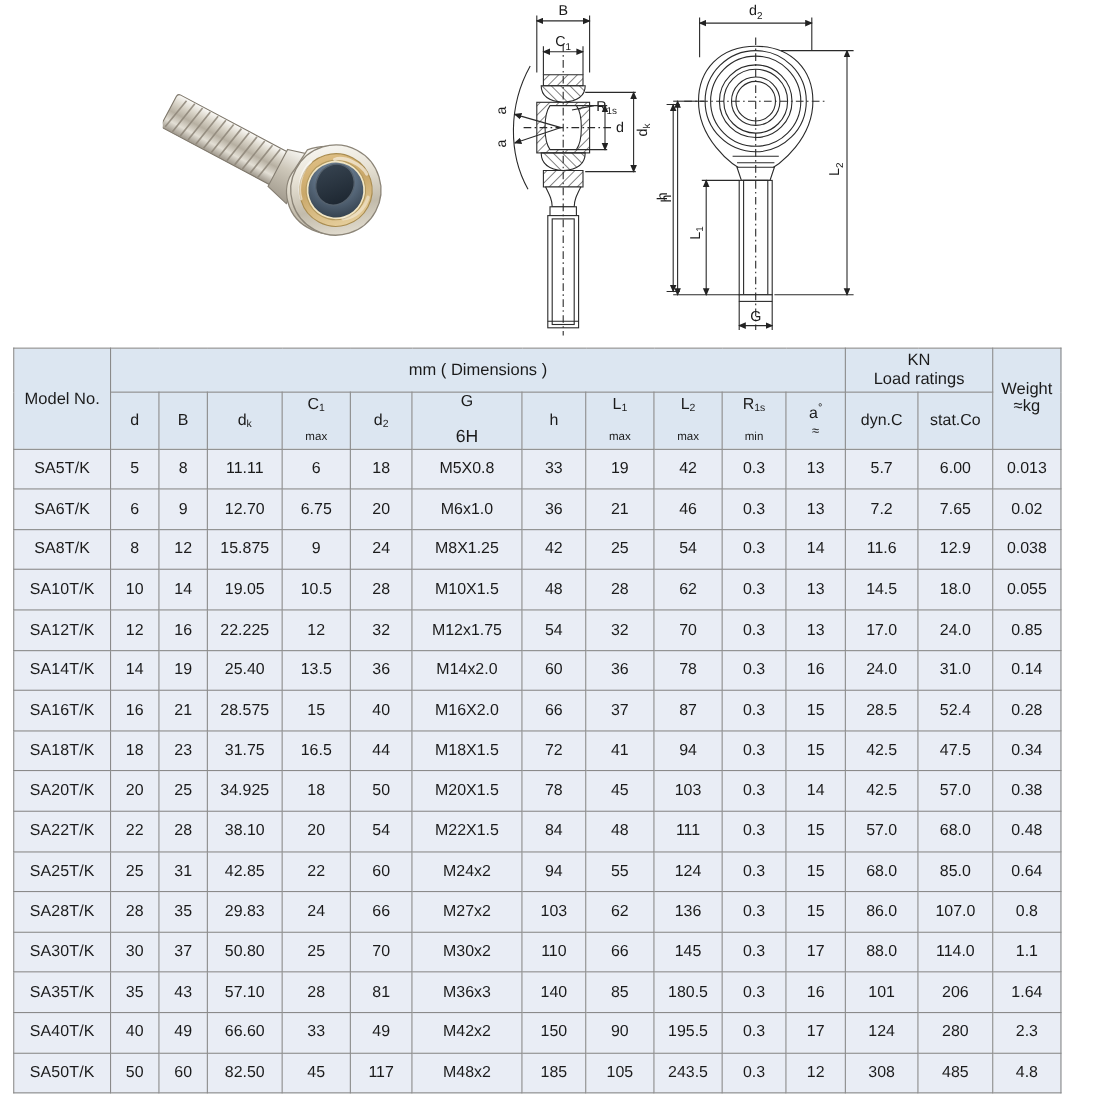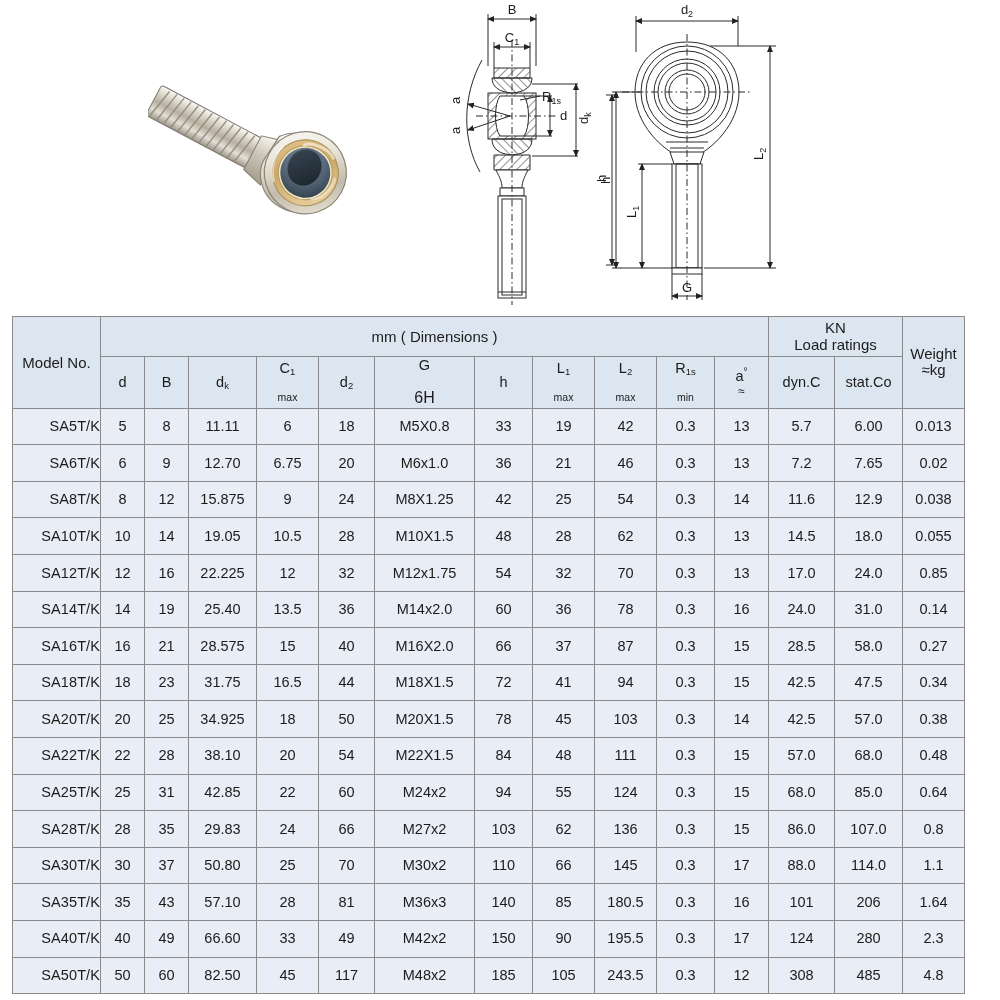--- a/index.html
+++ b/index.html
@@ -42,21 +42,21 @@
   }
   table#spec thead th {
     background: #dce6f1;
     font-weight: normal;
   }
   table#spec tbody td {
     background: #e9edf5;
     height: 36.6px;
     font-weight: normal;
   }
-  table#spec tbody td.model { letter-spacing: .1px; text-align: right; }
+  table#spec tbody td.model { letter-spacing: .1px; }
   .grp { height: 40px; font-size: 15px; }
   .sub { height: 50px; }
   .two-line { display: block; line-height: 1.1; }
   .small { font-size: 10.5px; display: block; line-height: 1.25; margin-top: 14px; }
   sub { font-size: 9.5px; vertical-align: baseline; position: relative; top: 2px; }
   .sup { font-size: 10px; vertical-align: super; }
   .appr { font-size: 12px; display: block; line-height: 1.2; }
 
   
   .dt { font-family: "Liberation Sans", sans-serif; font-size: 13px; fill: #1b1b1b; }
@@ -443,22 +443,22 @@
             <td>28.575</td>
             <td>15</td>
             <td>40</td>
             <td>M16X2.0</td>
             <td>66</td>
             <td>37</td>
             <td>87</td>
             <td>0.3</td>
             <td>15</td>
             <td>28.5</td>
-            <td>58.0</td>
-            <td>0.27</td>
+            <td>52.4</td>
+            <td>0.28</td>
           </tr>
           <tr>
             <td class="model">SA18T/K</td>
             <td>18</td>
             <td>23</td>
             <td>31.75</td>
             <td>16.5</td>
             <td>44</td>
             <td>M18X1.5</td>
             <td>72</td>

